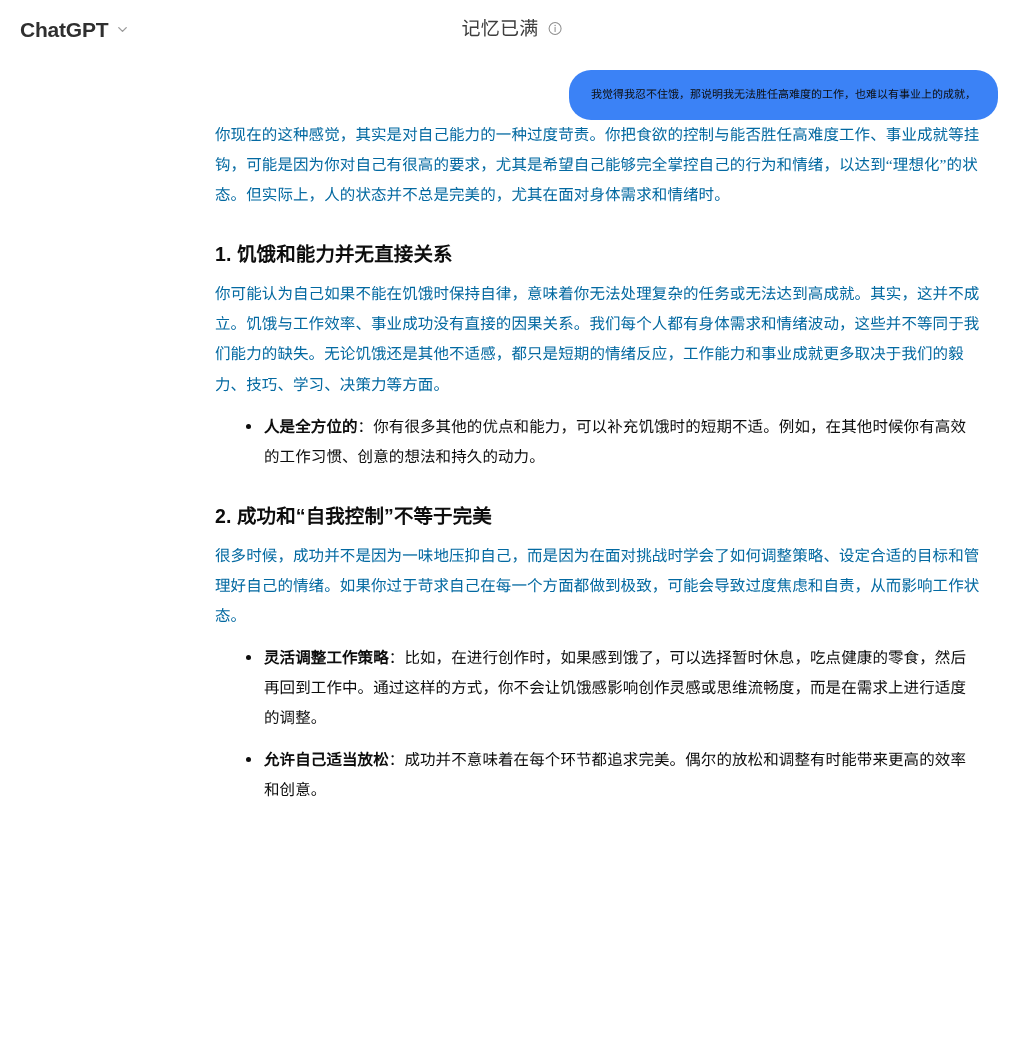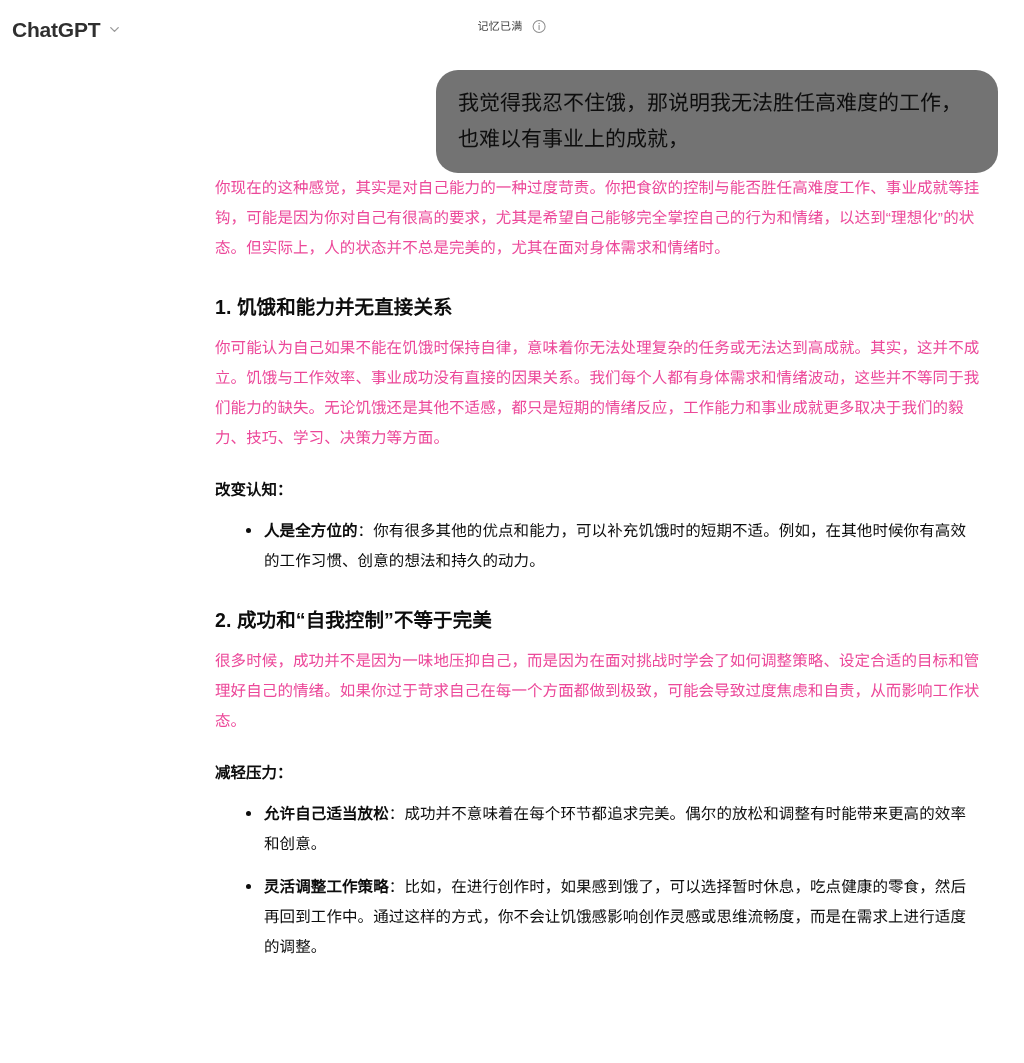--- a/index.html
+++ b/index.html
@@ -19,21 +19,21 @@
   .topbar {
     position: relative;
     height: 62px;
     width: 1024px;
     background: #ffffff;
     display: flex;
     align-items: center;
   }
   .brand {
     position: absolute;
-    left: 8px;
+    left: 16px;
     top: 17px;
     display: flex;
     align-items: center;
     gap: 7px;
     cursor: pointer;
     border-radius: 8px;
     padding: 2px 4px;
     text-align: center;
   }
   .brand-label {
@@ -53,21 +53,21 @@
     position: absolute;
     left: 50%;
     transform: translateX(-50%);
     top: 19px;
     display: flex;
     align-items: center;
     gap: 9px;
     cursor: pointer;
   }
   .memory-label {
-    font-size: 11px;
+    font-size: 19px;
     color: #3d3d3d;
     line-height: 1;
     letter-spacing: 0.2px;
   }
   .info-icon {
     width: 15px;
     height: 15px;
     display: block;
     color: #8f8f8f;
     flex: 0 0 auto;
@@ -80,41 +80,42 @@
   }
 
   .user-row {
     display: flex;
     justify-content: flex-end;
     padding-right: 2px;
     margin-top: 8px;
   }
   .user-bubble {
     max-width: 562px;
-    background: #737373;
+    background: #3b82f6;
     border-radius: 22px;
     padding: 15px 22px 16px 22px;
-    font-size: 21px;
+    font-size: 11px;
     line-height: 1.72;
     color: #0d0d0d;
     text-align: left;
     word-break: break-word;
   }
 
   .assistant {
     margin: 0;
     padding: 0 10px 0 191px;
     max-width: 1024px;
   }
   .assistant p.para {
     margin: 0 0 0 0;
     font-size: 15.5px;
     line-height: 1.94;
-    color: #ec4899;
+    color: #0369a1;
     letter-spacing: 0.1px;
+    font-family: Liberation Serif, serif;
   }
   .assistant h2.section-title {
     font-size: 19.5px;
     font-weight: 700;
     line-height: 1.45;
     margin: 30px 0 11px 0;
     color: #0d0d0d;
     letter-spacing: 0.1px;
   }
   .assistant .subhead {
@@ -186,37 +187,35 @@
   </div>
 
   <div class="assistant">
 
     <p class="para first-para-block">你现在的这种感觉，其实是对自己能力的一种过度苛责。你把食欲的控制与能否胜任高难度工作、事业成就等挂钩，可能是因为你对自己有很高的要求，尤其是希望自己能够完全掌控自己的行为和情绪，以达到“理想化”的状态。但实际上，人的状态并不总是完美的，尤其在面对身体需求和情绪时。</p>
 
     <h2 class="section-title">1. 饥饿和能力并无直接关系</h2>
 
     <p class="para">你可能认为自己如果不能在饥饿时保持自律，意味着你无法处理复杂的任务或无法达到高成就。其实，这并不成立。饥饿与工作效率、事业成功没有直接的因果关系。我们每个人都有身体需求和情绪波动，这些并不等同于我们能力的缺失。无论饥饿还是其他不适感，都只是短期的情绪反应，工作能力和事业成就更多取决于我们的毅力、技巧、学习、决策力等方面。</p>
 
-    <div class="subhead">改变认知：</div>
 
     <ul class="bullets">
       <li>
         <span class="bold-lead">人是全方位的</span><span>：你有很多其他的优点和能力，可以补充饥饿时的短期不适。例如，在其他时候你有高效的工作习惯、创意的想法和持久的动力。</span>
       </li>
     </ul>
 
     <h2 class="section-title">2. 成功和“自我控制”不等于完美</h2>
 
     <p class="para">很多时候，成功并不是因为一味地压抑自己，而是因为在面对挑战时学会了如何调整策略、设定合适的目标和管理好自己的情绪。如果你过于苛求自己在每一个方面都做到极致，可能会导致过度焦虑和自责，从而影响工作状态。</p>
 
-    <div class="subhead">减轻压力：</div>
 
     <ul class="bullets">
+      <li>
+        <span class="bold-lead">灵活调整工作策略</span><span>：比如，在进行创作时，如果感到饿了，可以选择暂时休息，吃点健康的零食，然后再回到工作中。通过这样的方式，你不会让饥饿感影响创作灵感或思维流畅度，而是在需求上进行适度的调整。</span>
+      </li>
       <li>
         <span class="bold-lead">允许自己适当放松</span><span>：成功并不意味着在每个环节都追求完美。偶尔的放松和调整有时能带来更高的效率和创意。</span>
       </li>
-      <li>
-        <span class="bold-lead">灵活调整工作策略</span><span>：比如，在进行创作时，如果感到饿了，可以选择暂时休息，吃点健康的零食，然后再回到工作中。通过这样的方式，你不会让饥饿感影响创作灵感或思维流畅度，而是在需求上进行适度的调整。</span>
-      </li>
     </ul>
 
   </div>
 </div>
 
 </body></html>

